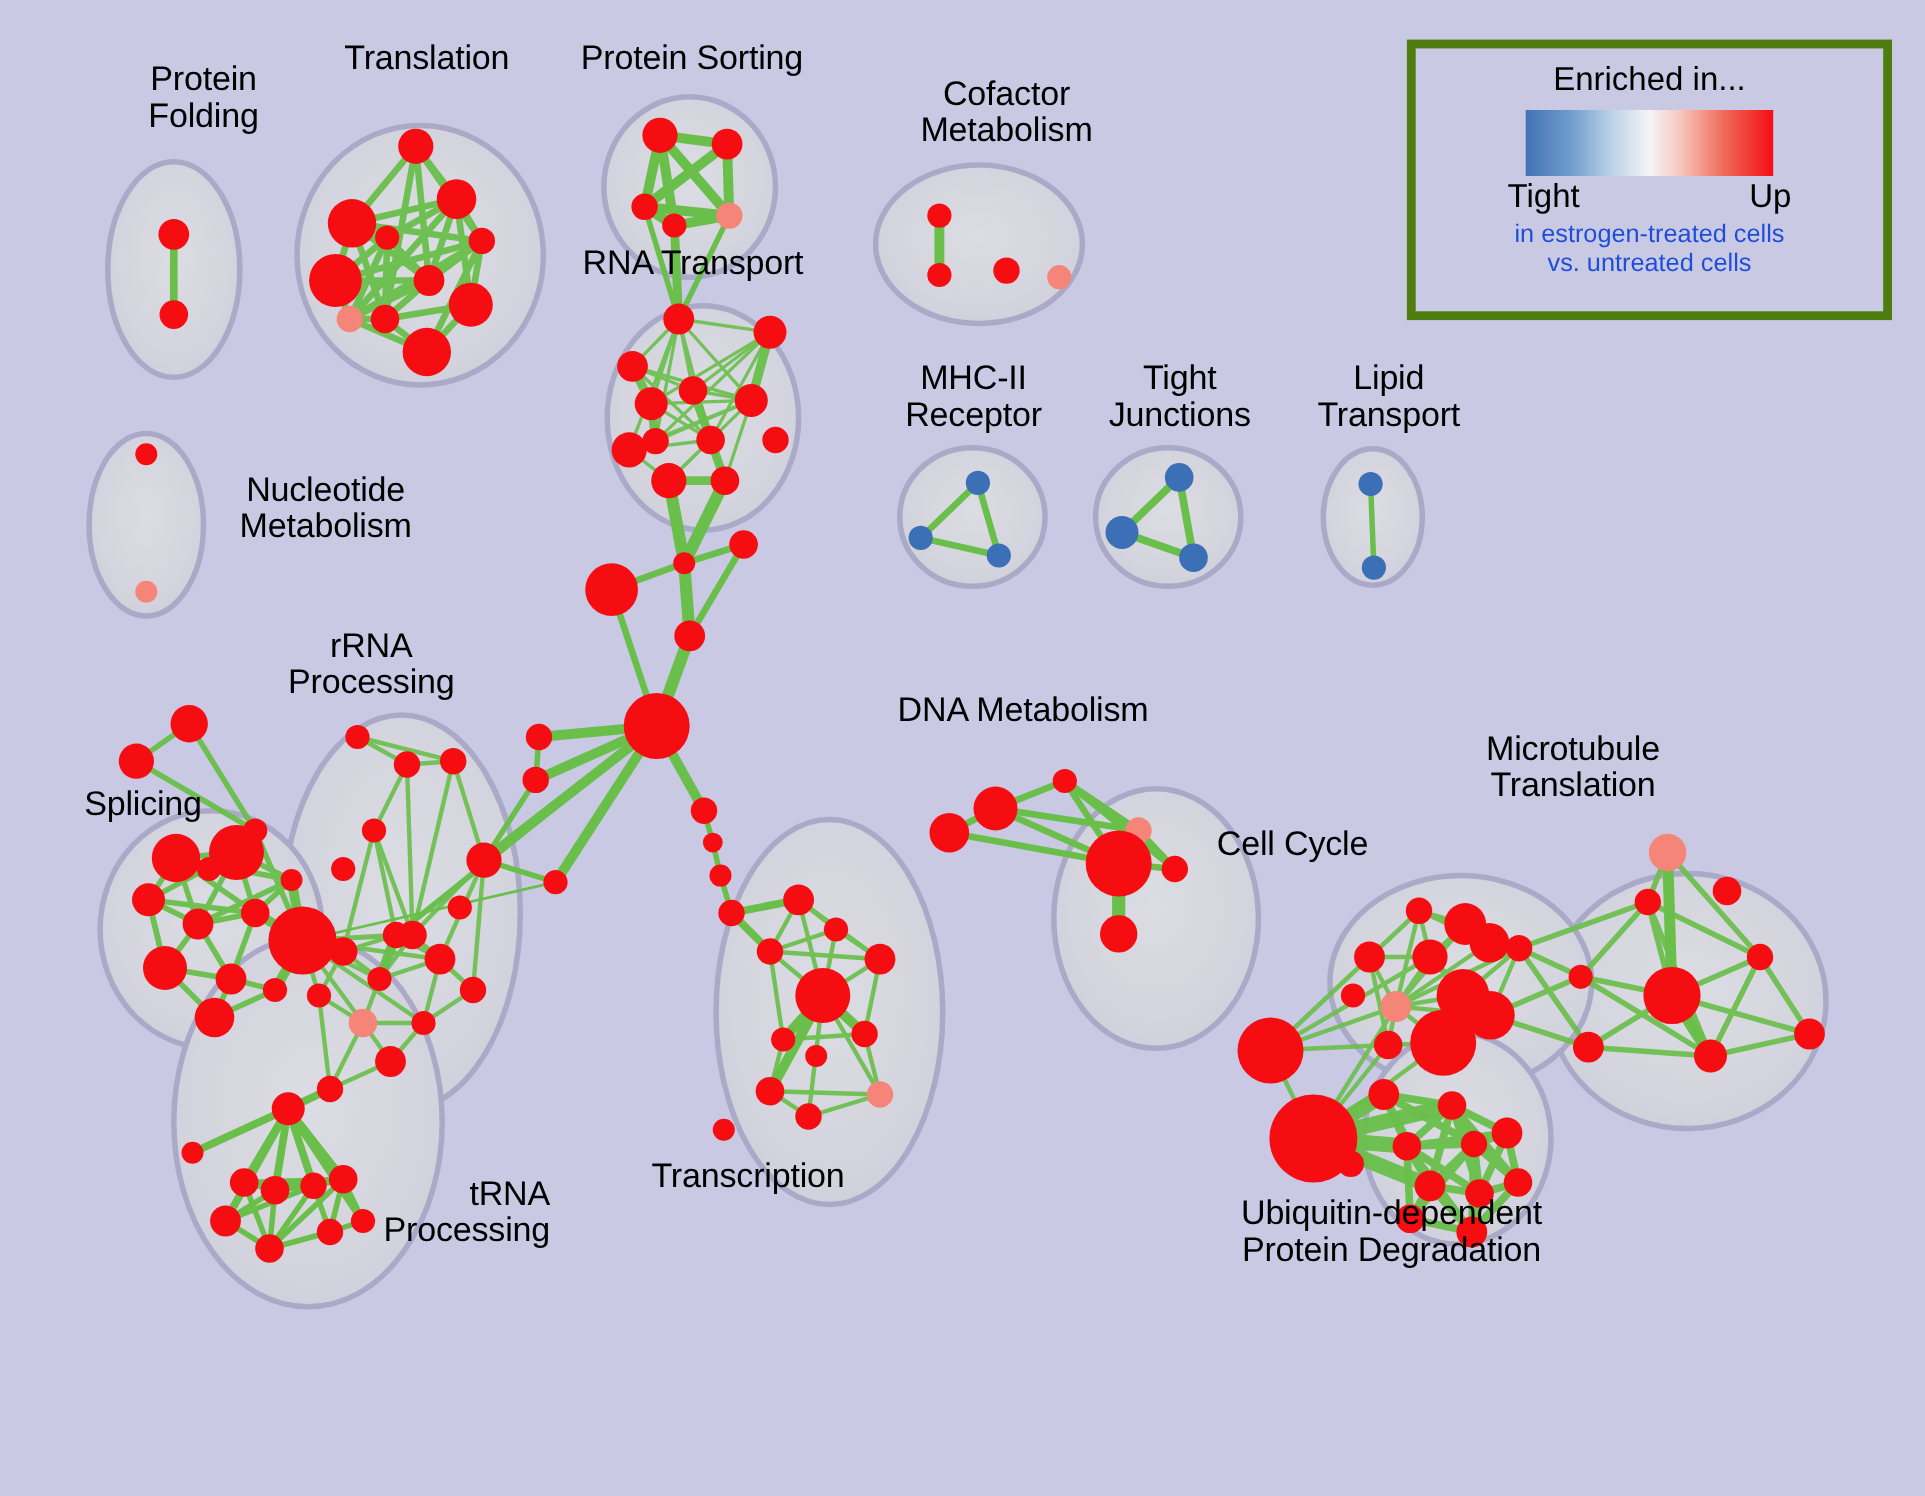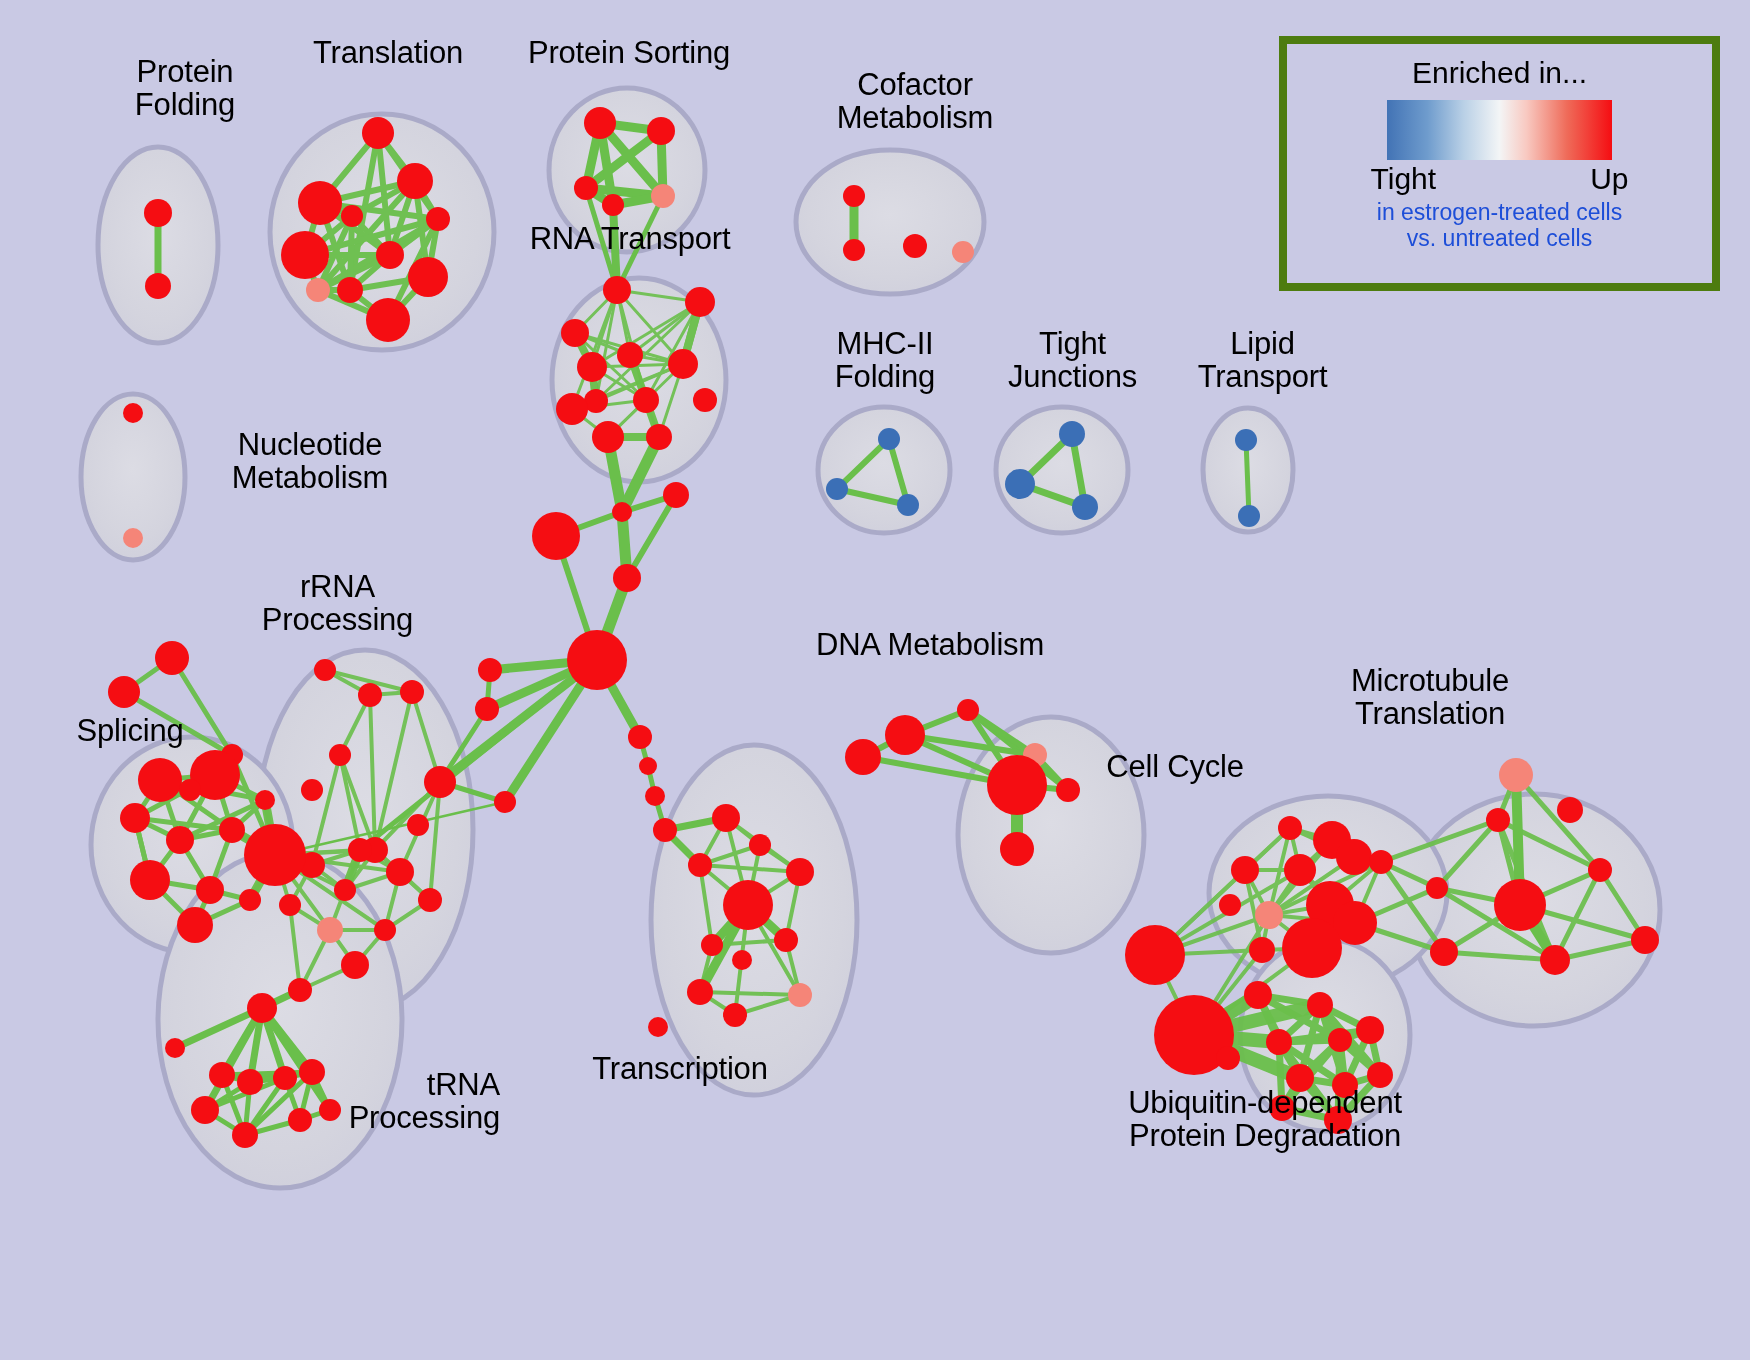--- a/index.html
+++ b/index.html
@@ -723,24 +723,24 @@
     </g>
   </svg>
 
   <div class="cluster-label" style="left:85px;top:55px;width:200px;">Protein
 Folding</div>
   <div class="cluster-label" style="left:288px;top:36px;width:200px;">Translation</div>
   <div class="cluster-label" style="left:509px;top:36px;width:240px;">Protein Sorting</div>
   <div class="cluster-label" style="left:800px;top:68px;width:230px;">Cofactor
 Metabolism</div>
   <div class="cluster-label" style="left:510px;top:222px;width:240px;">RNA Transport</div>
-  <div class="cluster-label" style="left:195px;top:428px;width:230px;">Nucleotide
+  <div class="cluster-label" style="left:181px;top:428px;width:230px;">Nucleotide
 Metabolism</div>
   <div class="cluster-label" style="left:790px;top:327px;width:190px;">MHC-II
-Folding</div>
+Receptor</div>
   <div class="cluster-label" style="left:985px;top:327px;width:175px;">Tight
 Junctions</div>
   <div class="cluster-label" style="left:1175px;top:327px;width:175px;">Lipid
 Transport</div>
   <div class="cluster-label" style="left:240px;top:570px;width:195px;">rRNA
 Processing</div>
   <div class="cluster-label" style="left:55px;top:714px;width:150px;">Splicing</div>
   <div class="cluster-label" style="left:800px;top:628px;width:260px;">DNA Metabolism</div>
   <div class="cluster-label" style="left:1300px;top:664px;width:260px;">Microtubule
 Translation</div>

